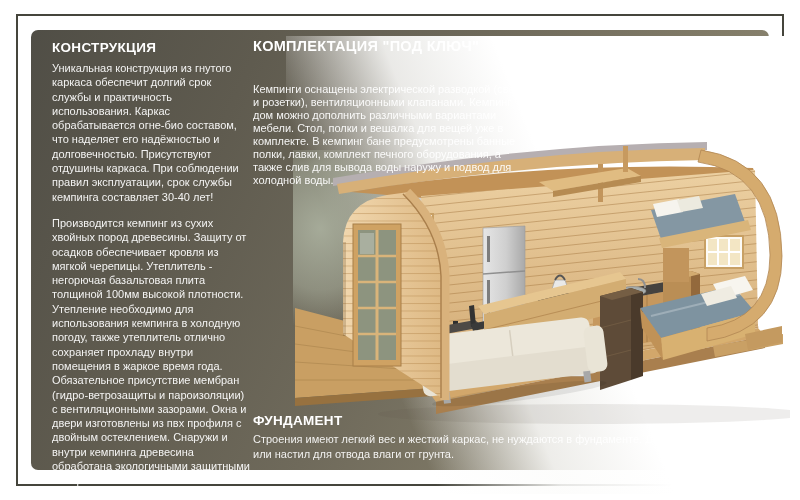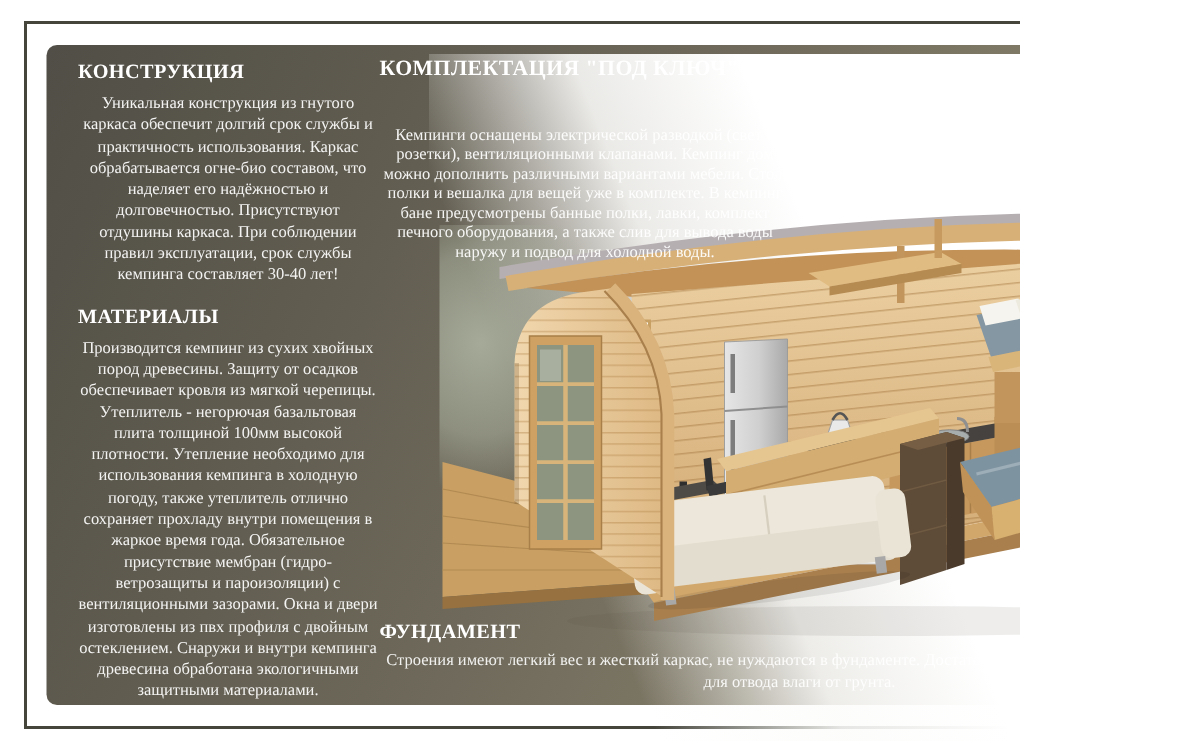--- a/index.html
+++ b/index.html
@@ -1,34 +1,34 @@
 <!DOCTYPE html>
 <html><head>
 <meta charset="utf-8">
 <style>
   html,body{margin:0;padding:0;background:#ffffff;}
-  .page{position:relative;width:680px;height:500px;background:#ffffff;overflow:hidden;
-        font-family:Liberation Serif, serif;}
+  .page{position:relative;width:800px;height:500px;background:#ffffff;overflow:hidden;
+        font-family:Liberation Sans, sans-serif;}
   .frame{position:absolute;left:16px;top:14px;width:764px;height:468px;
          border:2px solid #45453c;z-index:1;}
   .panel{position:absolute;left:31px;top:30px;width:738px;height:440px;border-radius:7px;
          background:linear-gradient(115deg,#504e46 0%,#5f5b4f 25%,#6f6a5b 50%,#837d69 75%,#9a947f 100%);
          z-index:2;}
   .photo-fade{position:absolute;left:286px;top:36px;width:512px;height:458px;z-index:3;
          background:linear-gradient(68deg,rgba(255,255,255,0) 22%,rgba(252,252,251,0.88) 40%,#ffffff 56%);}
   .backdrop-tint{position:absolute;left:293px;top:150px;width:110px;height:175px;z-index:4;
          background:radial-gradient(ellipse at 25% 45%,rgba(172,178,160,0.9) 0%,rgba(172,178,160,0.55) 45%,rgba(172,178,160,0) 75%);}
   .house{position:absolute;left:293px;top:138px;width:497px;height:292px;z-index:5;}
   .txt{position:absolute;z-index:10;color:#fff;}
   .col-left{left:52px;top:40px;width:200px;}
   .col-mid{left:253px;top:38px;width:274px;}
   .col-found{left:253px;top:413px;width:560px;}
   .hd{font-size:13.5px;font-weight:700;letter-spacing:.3px;color:#ffffff;margin:0 0 6px 0;}
   .hd-mid{font-size:14.5px;}
-  .bd{font-size:11px;line-height:14.3px;font-weight:400;color:rgba(255,255,255,.93);margin:0;text-align:center;}
+  .bd{font-size:11px;line-height:14.3px;font-weight:400;color:rgba(255,255,255,.93);margin:0;}
   .bd-mid{line-height:13px;margin-top:29px;}
   .bd-found{line-height:15px;color:rgba(255,255,255,.9);}
   .gap{height:12px;}
 </style>
 </head>
 <body>
 
 <div class="page">
 
   <div class="frame"></div>
@@ -228,21 +228,20 @@
     <g>
       <path d="M408,12 Q488,24 489,118 Q489,192 414,203 L414,190 Q477,181 477,117 Q476,34 405,24 Z" fill="#d5ab6e" stroke="#b18753" stroke-width=".8"></path>
       <polygon points="452,196 489,188 489,204 455,212" fill="#c49a60"></polygon>
     </g>
   </svg>
 
   <div class="txt col-left">
     <p class="hd">КОНСТРУКЦИЯ</p>
     <p class="bd">Уникальная конструкция из гнутого каркаса обеспечит долгий срок службы и практичность использования. Каркас обрабатывается огне-био составом, что наделяет его надёжностью и долговечностью. Присутствуют отдушины каркаса. При соблюдении правил эксплуатации, срок службы кемпинга составляет 30-40 лет!</p>
     <div class="gap"></div>
-    <p class="hd">МАТЕРИАЛЫ</p>
     <p class="bd">Производится кемпинг из сухих хвойных пород древесины. Защиту от осадков обеспечивает кровля из мягкой черепицы. Утеплитель - негорючая базальтовая плита толщиной 100мм высокой плотности. Утепление необходимо для использования кемпинга в холодную погоду, также утеплитель отлично сохраняет прохладу внутри помещения в жаркое время года. Обязательное присутствие мембран (гидро-ветрозащиты и пароизоляции) с вентиляционными зазорами. Окна и двери изготовлены из пвх профиля с двойным остеклением. Снаружи и внутри кемпинга древесина обработана экологичными защитными материалами.</p>
   </div>
 
   <div class="txt col-mid">
     <p class="hd hd-mid">КОМПЛЕКТАЦИЯ "ПОД КЛЮЧ"</p>
     <p class="bd bd-mid">Кемпинги оснащены электрической разводкой (свет и розетки), вентиляционными клапанами. Кемпинг дом можно дополнить различными вариантами мебели. Стол, полки и вешалка для вещей уже в комплекте. В кемпинг бане предусмотрены банные полки, лавки, комплект печного оборудования, а также слив для вывода воды наружу и подвод для холодной воды.</p>
   </div>
 
   <div class="txt col-found">
     <p class="hd" style="margin-bottom:4px">ФУНДАМЕНТ</p>

